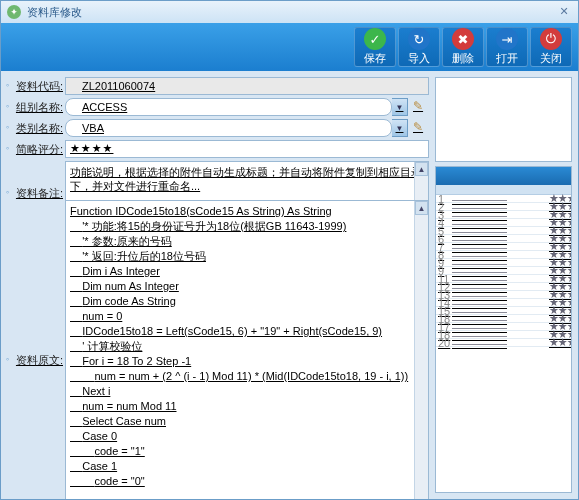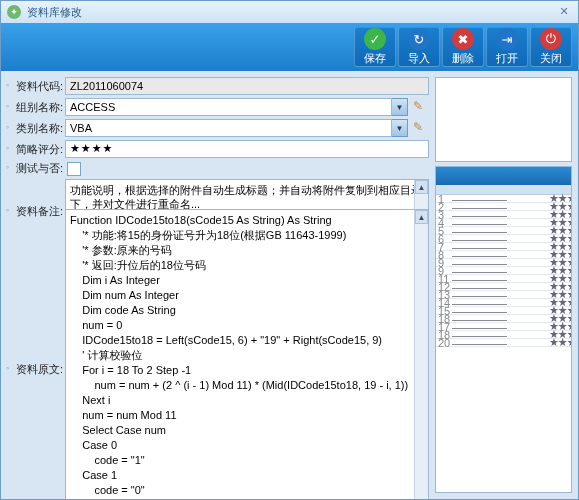--- a/index.html
+++ b/index.html
@@ -5,29 +5,29 @@
 * { box-sizing: border-box; margin: 0; padding: 0; font-family: "Microsoft YaHei", SimSun, Arial, sans-serif; font-size: 11px; }
 body { background: #d8e6f3; width: 579px; height: 500px; overflow: hidden; }
 .window { border: 1px solid #6b9dc8; width: 579px; height: 500px; display: flex; flex-direction: column; }
 .titlebar { background: linear-gradient(#e8f2fb,#cde3f5); height: 22px; display: flex; align-items: center; padding: 0 6px; color: #2a5a8a; }
 .titlebar .icon { width: 14px; height: 14px; background: #6fb86f; border-radius: 50%; margin-right: 6px; display:flex;align-items:center;justify-content:center;color:#fff;font-size:9px;}
 .titlebar .close { margin-left: auto; width:16px;height:16px;color:#5a7aa0;text-align:center;line-height:14px;cursor:pointer;}
 .toolbar { background: linear-gradient(#3aa0e8,#1b7ecf); height: 48px; display:flex; justify-content:flex-end; padding:4px 6px; gap:0; }
 .tbtn { width:42px; display:flex; flex-direction:column; align-items:center; justify-content:center; color:#fff; font-size:10px; cursor:pointer; border:1px solid rgba(255,255,255,.25); border-radius:3px; margin-left:2px; background:linear-gradient(#1b7ecf,#0e69b6);}
 .tbtn .ticon{width:22px;height:22px;border-radius:50%;display:flex;align-items:center;justify-content:center;font-size:13px;margin-bottom:1px;}
 .ti-save{background:#3cb64b;} .ti-import{background:#2175c9;} .ti-del{background:#d33c3c;} .ti-open{background:#2175c9;} .ti-close{background:#d33c3c;}
-.content { flex:1; display:flex; background:#d8e6f3; overflow:hidden;}
+.content { flex:1; display:flex; background:#d8e6f3; overflow:hidden;text-decoration:underline;}
 .left { flex:1; padding:6px 4px 6px 6px; display:flex; flex-direction:column; gap:3px; overflow:hidden;}
 .row { display:flex; align-items:center; gap:2px;}
 .lbl { width:56px; text-align:right; font-size:11px; color:#222; position:relative; padding-left:8px;}
 .lbl::before{content:"◦";position:absolute;left:-1px;top:1px;color:#6aa0d0;font-size:9px;}
-.val { flex:1; background:#fff; border:1px solid #9bb9d4; height:18px; padding:1px 4px; line-height:15px; font-size:11px;}
+.val { flex:1; background:#fff; border:1px solid #9bb9d4; height:18px; padding:1px 16px; line-height:15px; font-size:11px;}
 .val.ro { background:#e9e9e9;}
 .sel { flex:1; display:flex; }
-.sel .val{flex:1;}
+.sel .val{flex:1;border-radius:8px;}
 .dd { width:16px; height:18px; background:linear-gradient(#cfe3f5,#9fc6e6); border:1px solid #6d9dc6; border-left:none; display:flex;align-items:center;justify-content:center;color:#335;font-size:8px;cursor:pointer;}
 .pen { width:16px;height:16px;margin-left:3px;cursor:pointer;color:#b88a3a;font-size:12px;}
 .chk { width:14px;height:14px;border:1px solid #7aa6cc;background:#fff;margin-left:2px;}
 .stars { flex:1; background:#fff;border:1px solid #9bb9d4;height:18px;padding:1px 4px;letter-spacing:1px;}
 .ta { flex:1; background:#fff; border:1px solid #9bb9d4; padding:3px 4px; font-size:11px; line-height:14px; font-family:SimSun,Arial; white-space:pre-wrap; overflow:auto; position:relative;}
 .sb { position:absolute; right:0; top:0; bottom:0; width:14px; background:#e8eef5; border-left:1px solid #c3d5e6; display:flex;flex-direction:column;}
 .sb .arr{height:14px;background:#d3e2f0;border:1px solid #a8c2db;text-align:center;font-size:8px;color:#446;cursor:pointer;}
 .sb .track{flex:1;}
 .remark { display:flex; } .remark .ta{height:64px;}
 .code-row{display:flex; flex:1; min-height:0;} .code-row .ta{font-family:Consolas,Courier,monospace;font-size:11px;}
@@ -92,24 +92,20 @@
         <div class="lbl">类别名称:</div>
         <div class="sel">
             <div class="val">VBA</div>
             <div class="dd">▼</div>
           </div>
         <div class="pen">✎</div>
       </div>
       <div class="row">
         <div class="lbl">简略评分:</div>
         <div class="stars">★★★★</div>
-      </div>
-      <div class="row">
-        <div class="lbl">测试与否:</div>
-        <div class="chk"></div>
       </div>
       <div class="row remark">
         <div class="lbl">资料备注:</div>
         <div class="ta"><span>功能说明，根据选择的附件自动生成标题；并自动将附件复制到相应目录下，并对文件进行重命名...</span>
           <div class="sb"><div class="arr">▲</div><div class="track"></div><div class="arr">▼</div></div>
         </div>
       </div>
       <div class="row code-row">
         <div class="lbl">资料原文:</div>
         <div class="ta"><span>Function IDCode15to18(sCode15 As String) As String

